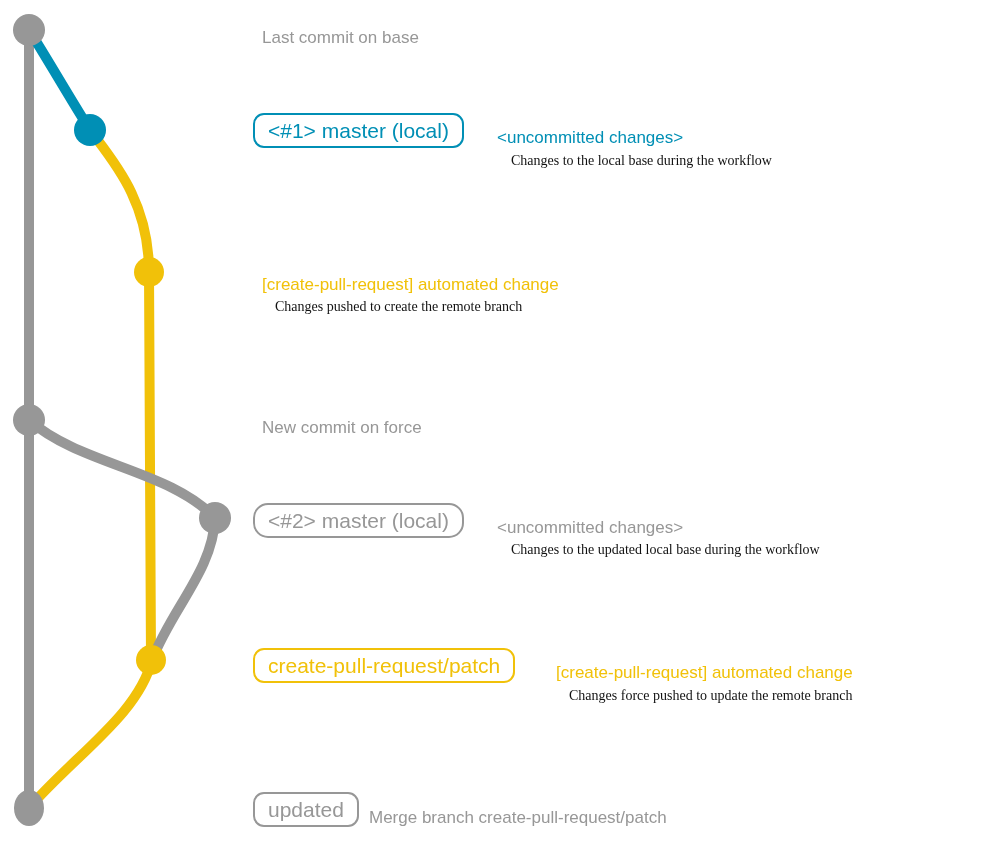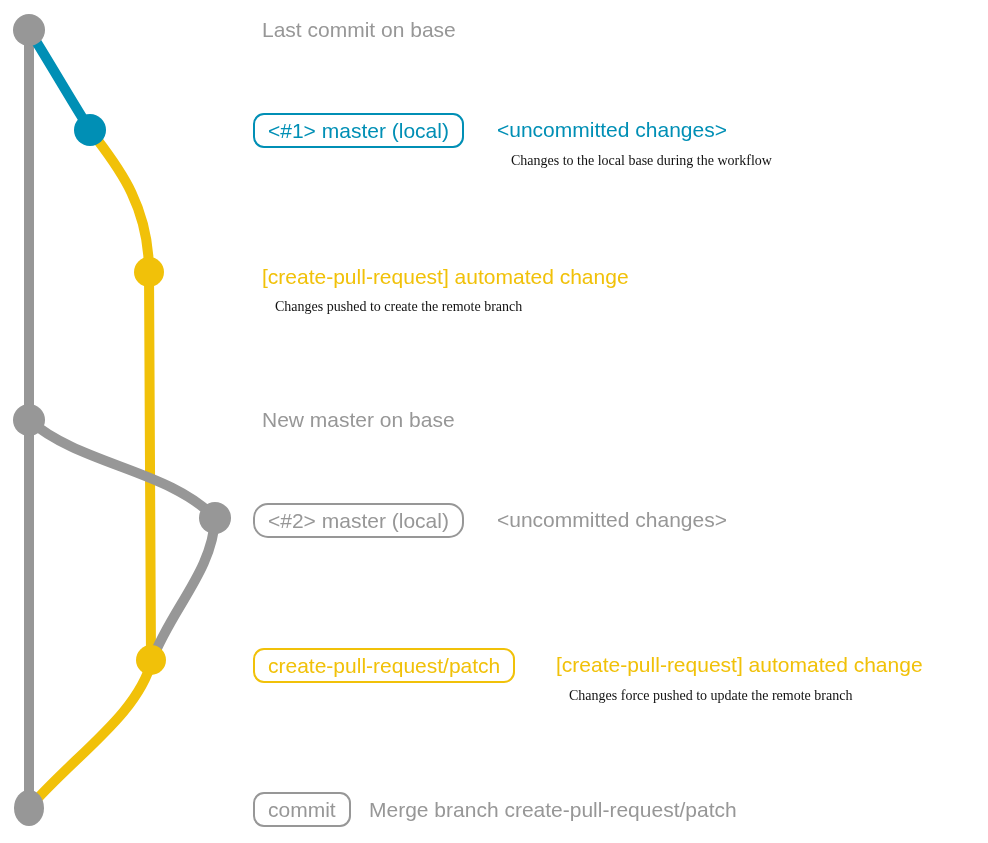--- a/index.html
+++ b/index.html
@@ -9,22 +9,23 @@
     height: 843px;
     background: #ffffff;
     overflow: hidden;
     font-family: "Liberation Sans", sans-serif;
   }
   .graph-svg { position: absolute; left: 0; top: 0; }
   .msg {
     position: absolute;
     transform: translateY(-50%);
     white-space: nowrap;
-    font-size: 21px;
+    font-size: 17px;
     line-height: 1.1;
+    margin-top: 8px;
   }
   .note {
     position: absolute;
     transform: translateY(-50%);
     white-space: nowrap;
     font-family: "Liberation Serif", serif;
     font-size: 14px;
     color: #111111;
   }
   .badge {
@@ -73,31 +74,32 @@
 
   <div class="badge" style="left: 253px; top: 113px; color: rgb(0, 143, 181);">
     <span>&lt;#1&gt; master (local)</span>
   </div>
   <div class="msg" style="left: 497px; top: 130px; color: rgb(0, 143, 181);">&lt;uncommitted changes&gt;</div>
   <div class="note" style="left:511px; top:161px;">Changes to the local base during the workflow</div>
 
   <div class="msg" style="left: 262px; top: 277px; color: rgb(241, 193, 9);">[create-pull-request] automated change</div>
   <div class="note" style="left:275px; top:307px;">Changes pushed to create the remote branch</div>
 
-  <div class="msg" style="left: 262px; top: 420px; color: rgb(151, 151, 151);">New master on base</div>
+  <div class="msg" style="left: 262px; top: 420px; color: rgb(151, 151, 151);">New commit on force</div>
 
   <div class="badge" style="left: 253px; top: 503px; color: rgb(151, 151, 151); border-radius: 15px;">
     <span>&lt;#2&gt; master (local)</span>
   </div>
   <div class="msg" style="left: 497px; top: 520px; color: rgb(151, 151, 151);">&lt;uncommitted changes&gt;</div>
+  <div class="note" style="left:511px; top:550px;">Changes to the updated local base during the workflow</div>
 
   <div class="badge" style="left: 253px; top: 648px; color: rgb(241, 193, 9);">
     <span>create-pull-request/patch</span>
   </div>
   <div class="msg" style="left: 556px; top: 665px; color: rgb(241, 193, 9);">[create-pull-request] automated change</div>
   <div class="note" style="left:569px; top:696px;text-align:center;">Changes force pushed to update the remote branch</div>
 
   <div class="badge" style="left: 253px; top: 792px; color: rgb(151, 151, 151);">
-    <span>commit</span>
+    <span>updated</span>
   </div>
   <div class="msg" style="left: 369px; top: 810px; color: rgb(151, 151, 151);">Merge branch create-pull-request/patch</div>
 
 </div>
 
 </body></html>

